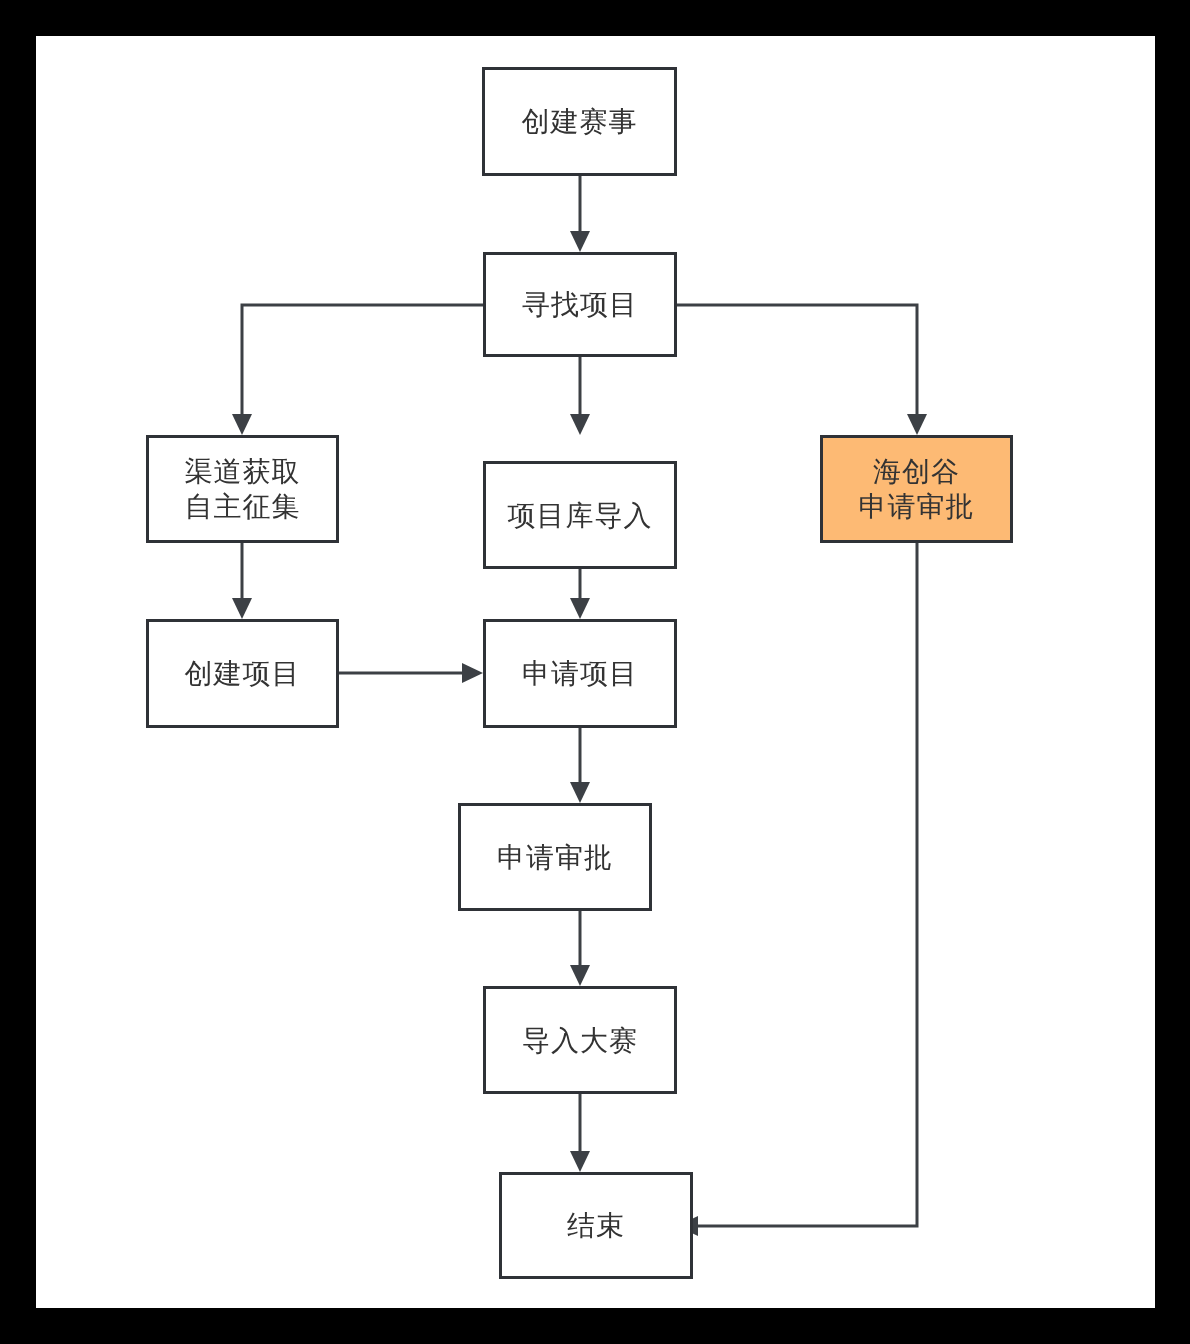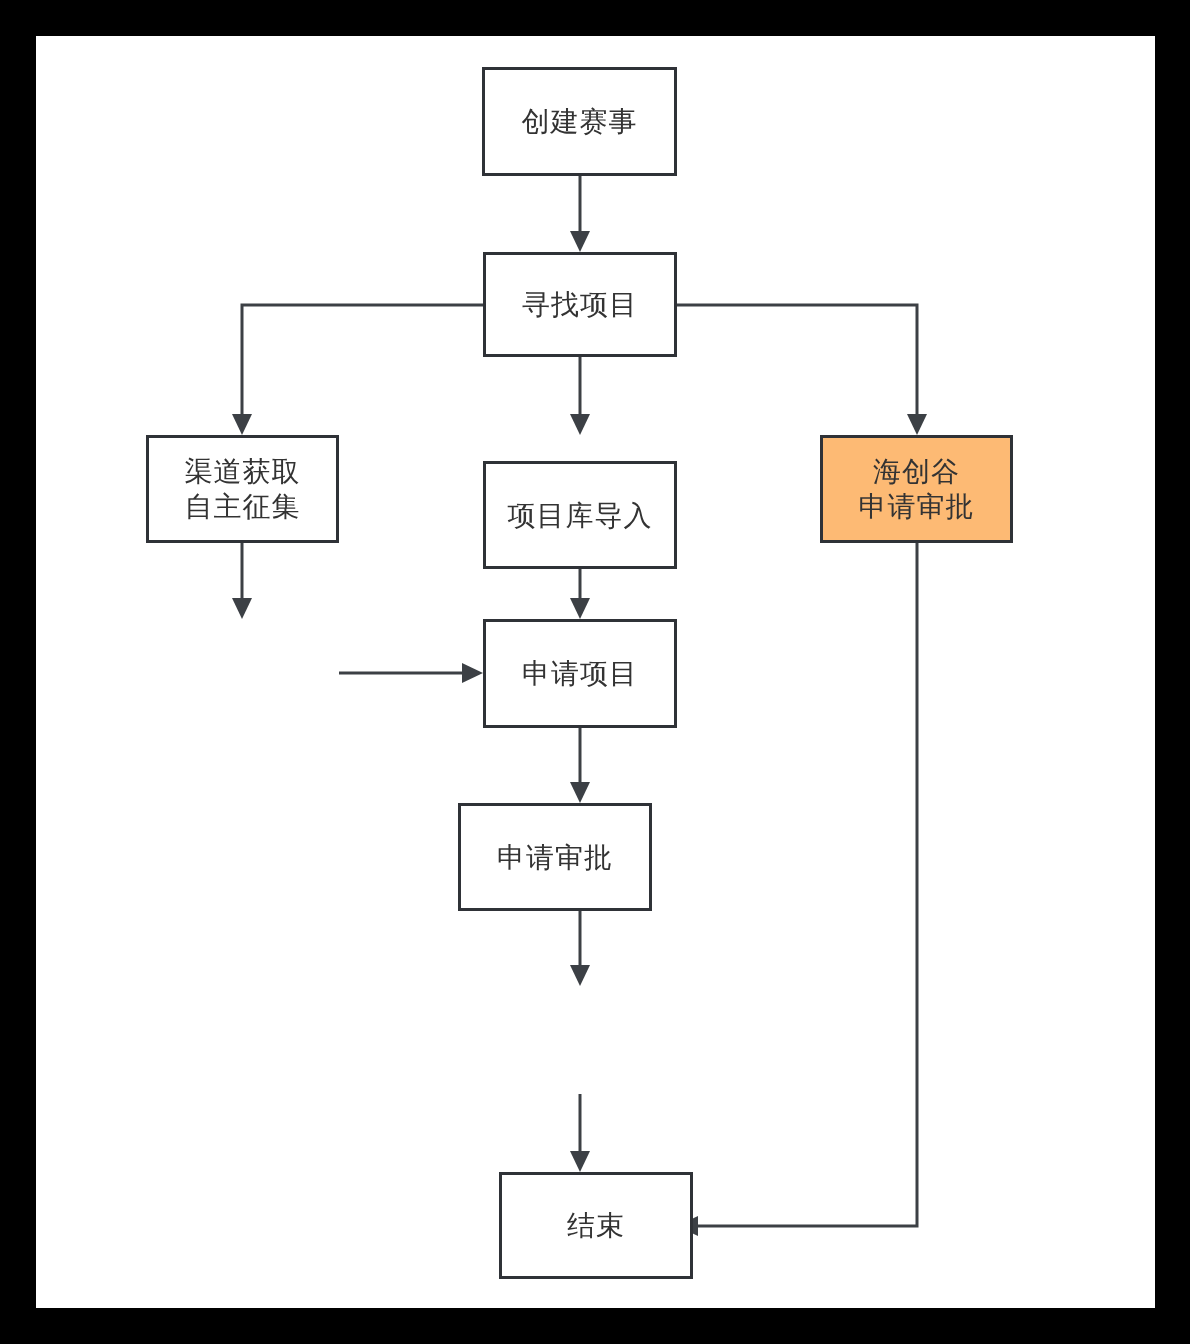--- a/index.html
+++ b/index.html
@@ -105,22 +105,28 @@
     <div class="node" style="left: 447px; top: 216px; width: 194px; height: 105px; background: rgb(255, 255, 255); border: 3px solid rgb(47, 50, 55); color: rgb(51, 51, 51);">
       <span class="node-line">寻找项目</span>
     </div>
     <div class="node" style="left: 447px; top: 399px; width: 194px; height: 108px; background: rgb(255, 255, 255); border: 3px solid rgb(47, 50, 55); color: rgb(51, 51, 51); margin-top: 26px;">
       <span class="node-line">项目库导入</span>
     </div>
     <div class="node" style="left: 784px; top: 399px; width: 193px; height: 108px; background: #fdba74; border: 3px solid rgb(47, 50, 55); color: rgb(51, 51, 51);">
       <span class="node-line">海创谷</span>
       <span class="node-line">申请审批</span>
     </div>
+    <div class="node" style="left: 110px; top: 583px; width: 193px; height: 109px; background: rgb(255, 255, 255); border: 3px solid rgb(47, 50, 55); color: rgb(51, 51, 51);">
+      <span class="node-line">创建项目</span>
+    </div>
     <div class="node" style="left: 447px; top: 583px; width: 194px; height: 109px; background: rgb(255, 255, 255); border: 3px solid rgb(47, 50, 55); color: rgb(51, 51, 51);">
       <span class="node-line">申请项目</span>
     </div>
     <div class="node" style="left: 422px; top: 767px; width: 194px; height: 108px; background: rgb(255, 255, 255); border: 3px solid rgb(47, 50, 55); color: rgb(51, 51, 51);">
       <span class="node-line">申请审批</span>
+    </div>
+    <div class="node" style="left: 447px; top: 950px; width: 194px; height: 108px; background: rgb(255, 255, 255); border: 3px solid rgb(47, 50, 55); color: rgb(51, 51, 51);">
+      <span class="node-line">导入大赛</span>
     </div>
     <div class="node" style="left: 447px; top: 1136px; width: 194px; height: 107px; background: rgb(255, 255, 255); border: 3px solid rgb(47, 50, 55); color: rgb(51, 51, 51); margin-left: 16px;">
       <span class="node-line">结束</span>
     </div>
   </div>
 
 </body></html>

